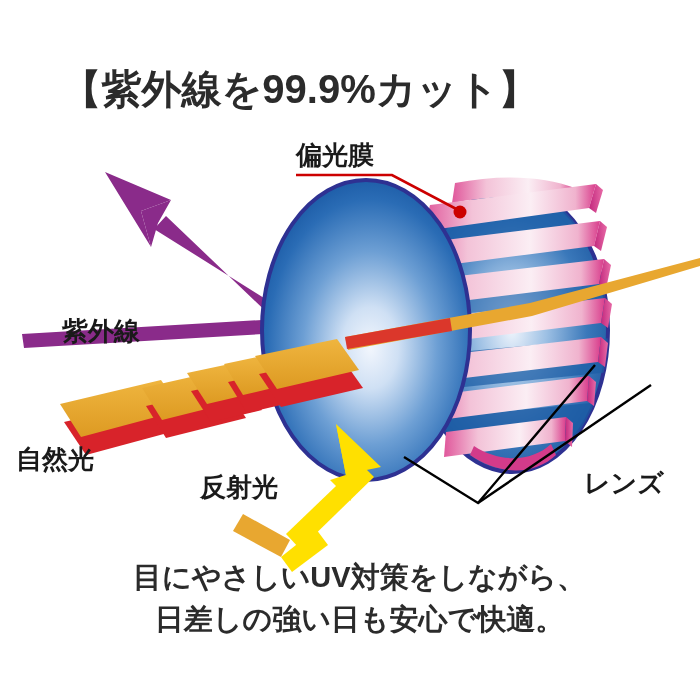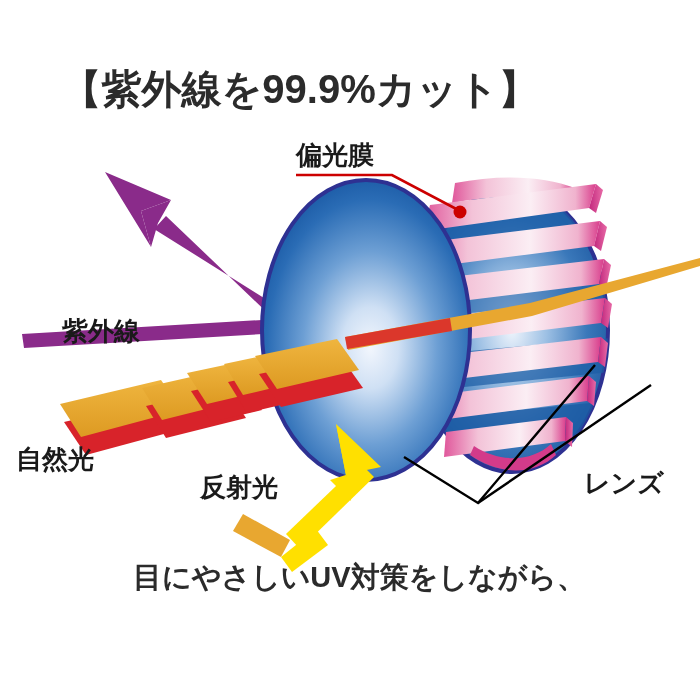--- a/index.html
+++ b/index.html
@@ -193,15 +193,16 @@
   </svg>
 
   <div class="lbl" id="lbl-uv">紫外線</div>
   <div class="lbl" id="lbl-natural">自然光</div>
   <div class="lbl" id="lbl-reflect">反射光</div>
   <div class="lbl" id="lbl-film">偏光膜</div>
   <div class="lbl" id="lbl-lens">レンズ</div>
 
   <div class="caption">
     <span class="line">目にやさしいUV対策をしながら、</span>
+    <span class="line">日差しの強い日も安心で快適。</span>
   </div>
 
 </div>
 
 </body></html>

